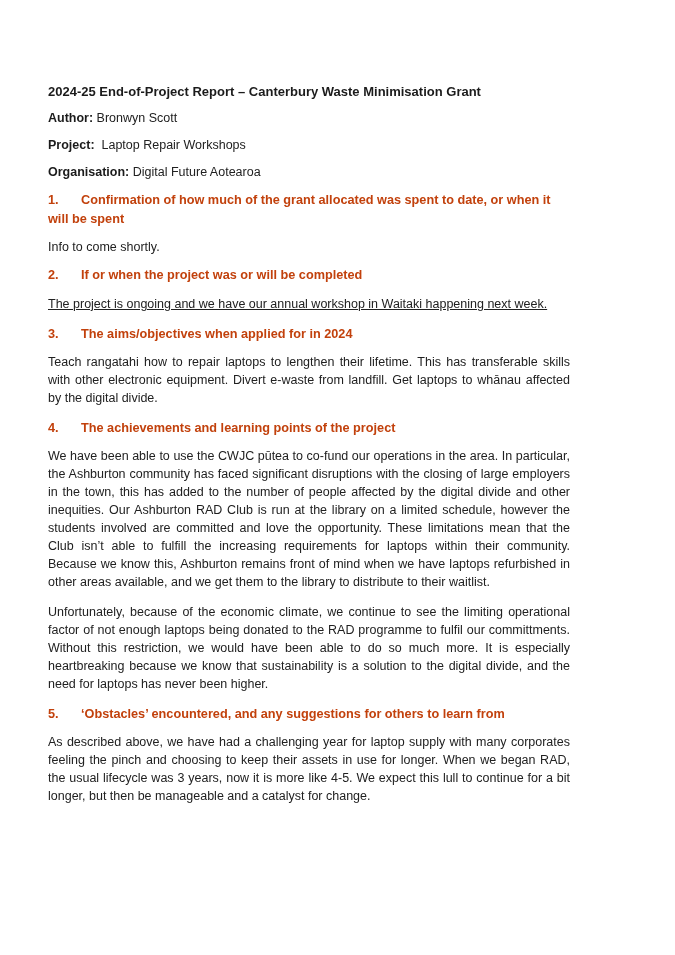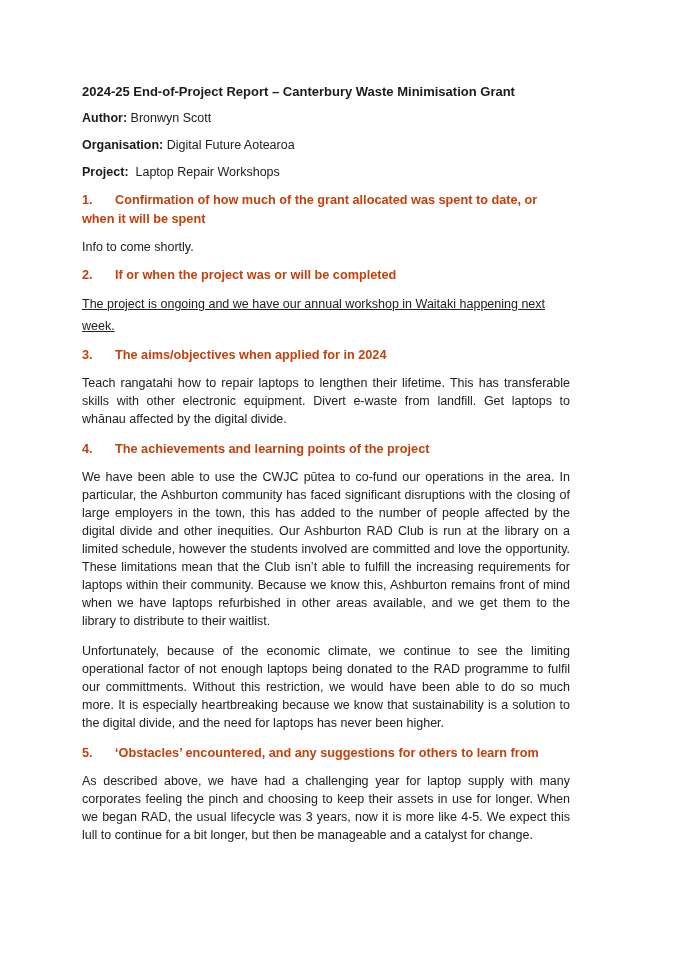--- a/index.html
+++ b/index.html
@@ -2,21 +2,21 @@
 <html><head>
 <meta charset="utf-8">
 <style>
   html, body { margin: 0; padding: 0; background: #ffffff; }
   .page {
     position: relative;
     width: 651px;
     height: 955px;
     box-sizing: border-box;
     background: #ffffff;
-    padding: 83px 81px 20px 82px;
+    padding: 83px 81px 20px 48px;
     font-family: "Liberation Sans", "DejaVu Sans", sans-serif;
     font-size: 12.5px;
     color: #212121;
     overflow: hidden;
   }
   p { margin: 0; }
   .title {
     font-weight: 700;
     font-size: 13px;
     line-height: 17px;
@@ -58,23 +58,23 @@
 </head>
 <body>
 
 <div class="page">
 
   <p class="title">2024-25 End-of-Project Report – Canterbury Waste Minimisation Grant</p>
 
   <p class="meta"><span class="label">Author:</span> <span>Bronwyn Scott</span></p>
 
 
+  <p class="meta"><span class="label">Project:</span> <span class="gap2"> Laptop Repair Workshops</span></p>
+
   <p class="meta"><span class="label">Organisation:</span> <span>Digital Future Aotearoa</span></p>
-
-  <p class="meta"><span class="label">Project:</span> <span class="gap2"> Laptop Repair Workshops</span></p>
 
 
   <p class="sec-heading"><span class="num">1.</span><span>Confirmation of how much of the grant allocated was spent to date, or when it will be spent</span></p>
   <p class="para single">Info to come shortly.</p>
 
   <p class="sec-heading"><span class="num">2.</span><span>If or when the project was or will be completed</span></p>
   <p class="para loose">The project is ongoing and we have our annual workshop in Waitaki happening next week.</p>
 
   <p class="sec-heading"><span class="num">3.</span><span>The aims/objectives when applied for in 2024</span></p>
   <p class="para justify">Teach rangatahi how to repair laptops to lengthen their lifetime. This has transferable skills with other electronic equipment. Divert e-waste from landfill. Get laptops to whānau affected by the digital divide.</p>

